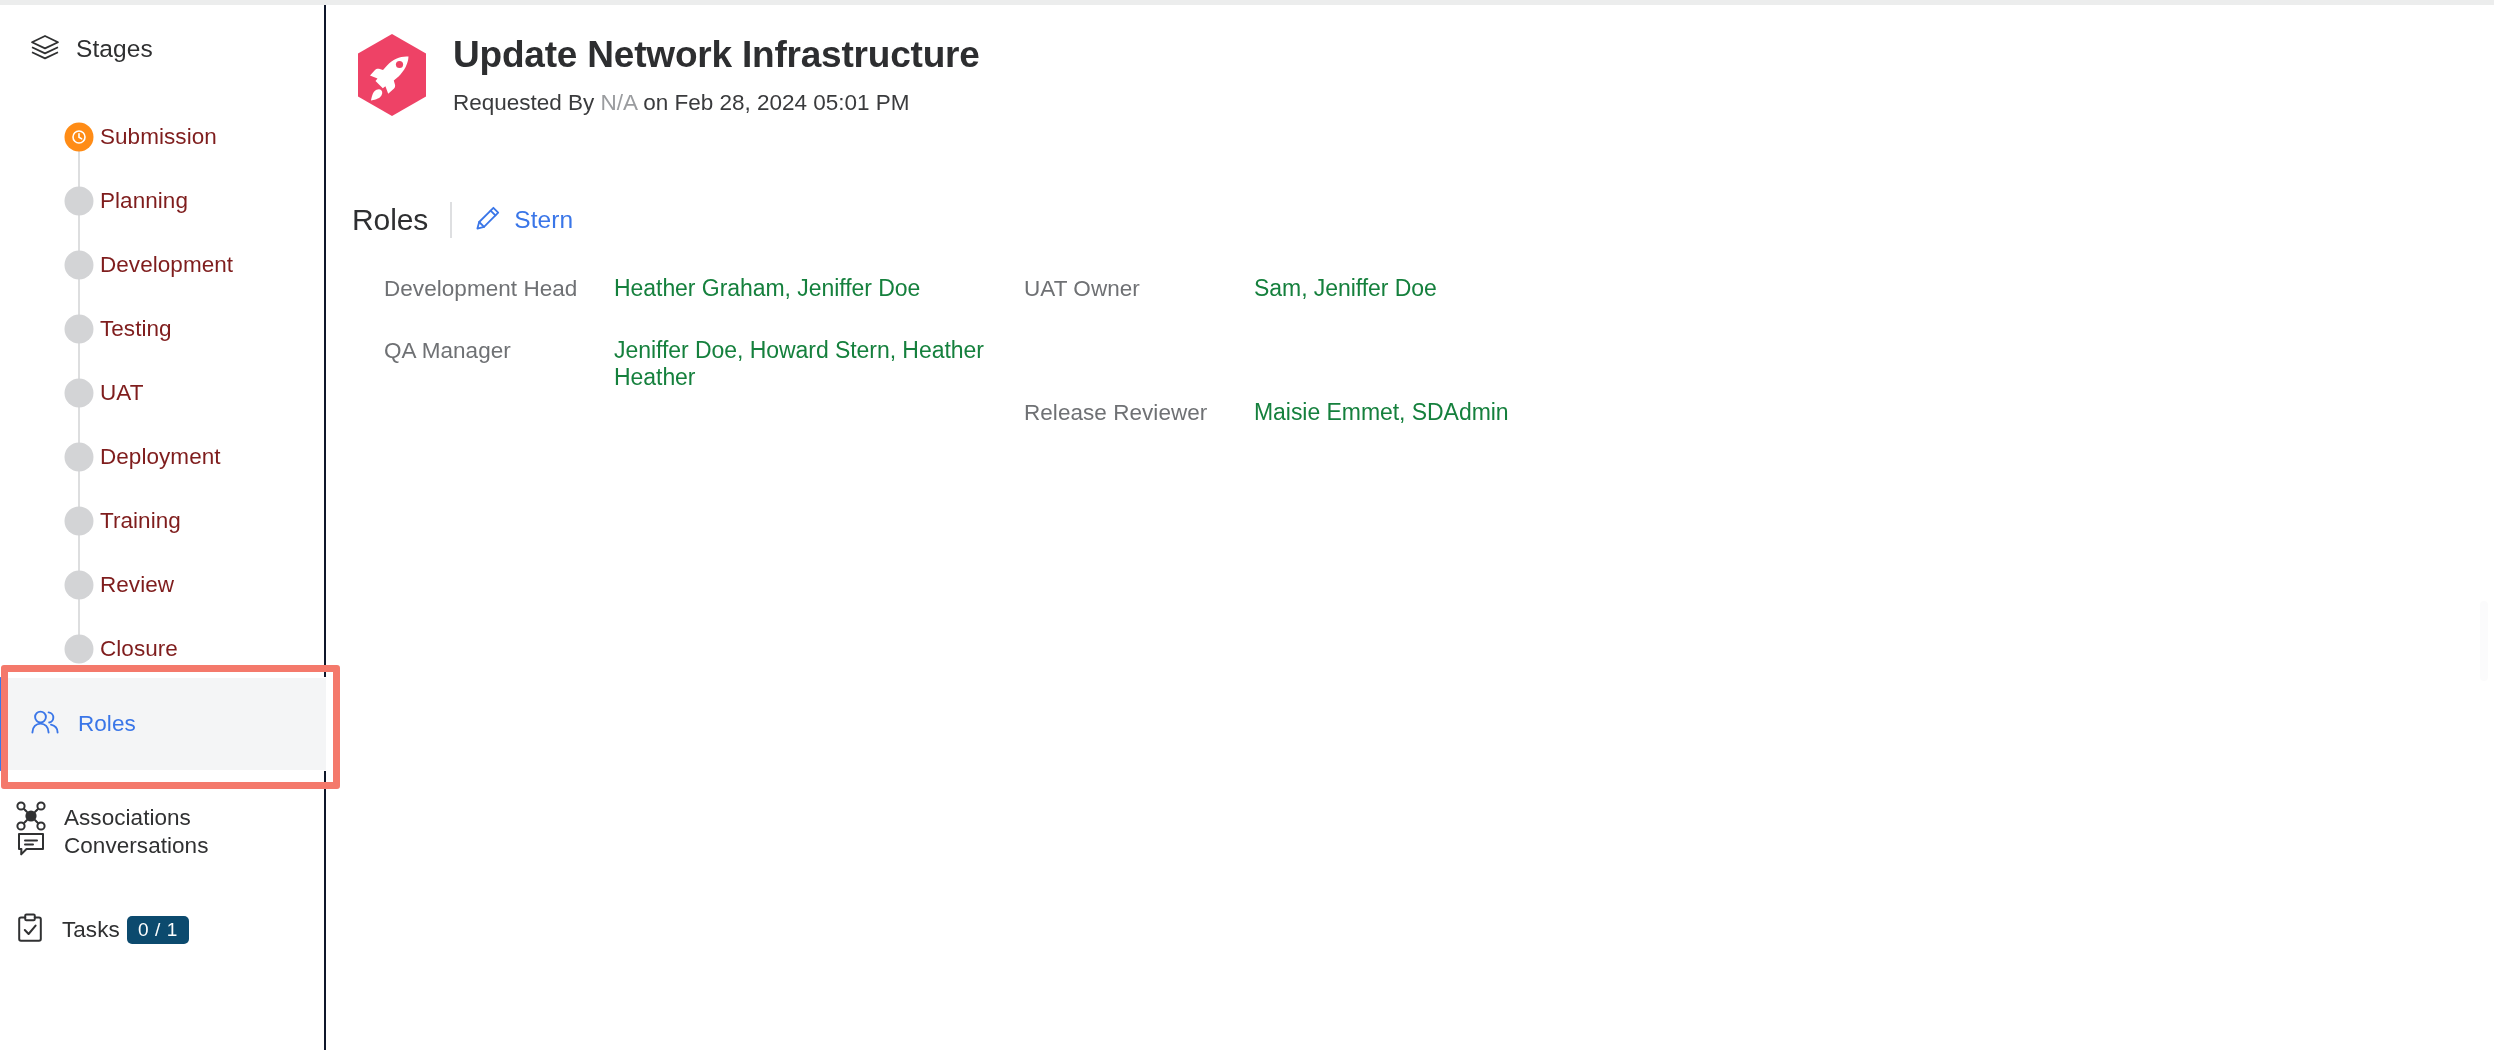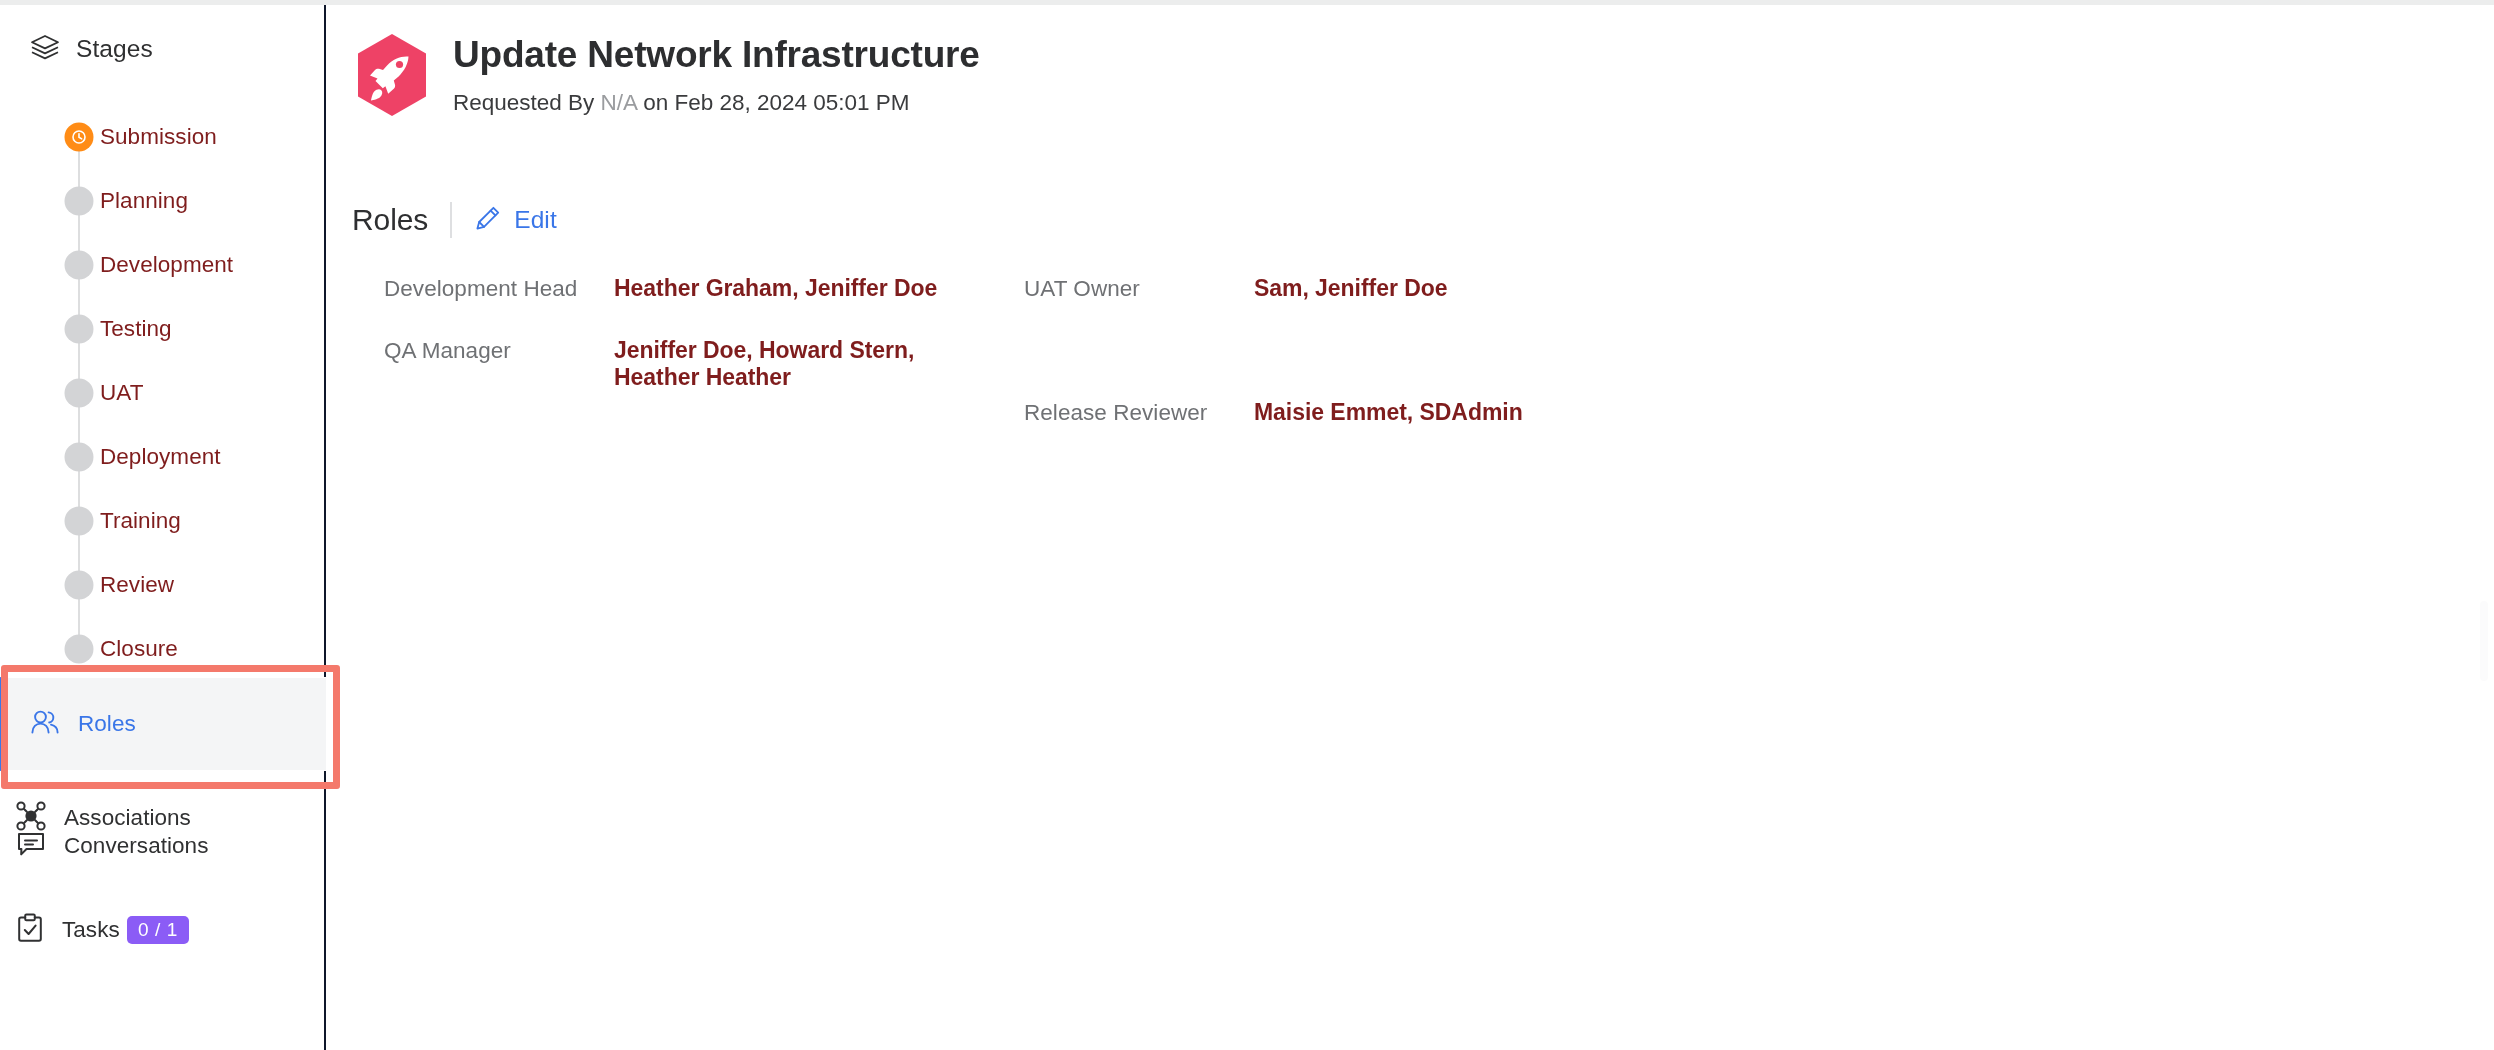--- a/index.html
+++ b/index.html
@@ -122,21 +122,21 @@
   .nav-item.selected .nav-label { color: #3a76e8; }
 
   #nav-roles        { top: 672px; }
   #nav-associations { top: 766px; }
   #nav-conversations{ top: 794px; align-items: center; }
   #nav-tasks        { top: 878px; }
 
   .nav-badge {
     position: absolute;
     right: 137px;
-    background: #8b5cf6;
+    background: #0c4a6e;
     color: #ffffff;
     font-size: 19px;
     border-radius: 5px;
     padding: 4px 11px 5px 11px;
     letter-spacing: .6px;
     line-height: 1;
   }
 
   
   .annotation-box {
@@ -241,22 +241,22 @@
   .role-key {
     width: 230px;
     flex: none;
     font-size: 22.5px;
     color: #6f7174;
     letter-spacing: .05px;
     padding-top: 3px;
   }
   .role-val {
     font-size: 23px;
-    font-weight: bold;
-    color: #7f1d1d;
+    font-weight: normal;
+    color: #15803d;
     letter-spacing: -.05px;
     padding-top: 2px;
   }
 
   
   .right-scrollbar {
     position: absolute;
     top: 596px;
     right: 6px;
     width: 8px;
@@ -426,21 +426,21 @@
       <span class="section-title">Roles</span>
       <span class="section-divider"></span>
       <span class="edit-link">
         <span>
           <svg width="27" height="27" viewBox="0 0 27 27" fill="none" stroke="#3a76e8" stroke-width="1.8" stroke-linejoin="round" stroke-linecap="round">
             <path d="M19.4 2.8 L24.2 7.6 L10 21.8 L3.4 23.6 L5.2 17 Z"></path>
             <path d="M16.6 5.6 L21.4 10.4"></path>
             <path d="M5.2 17 L10 21.8"></path>
           </svg>
         </span>
-        <span class="edit-text">Edit</span>
+        <span class="edit-text">Stern</span>
       </span>
     </div>
 
     <div class="roles-grid">
 
       <div class="role-cell">
         <span class="role-key">Development Head</span>
         <span class="role-val">Heather Graham, Jeniffer Doe</span>
       </div>
       <div class="role-cell">

